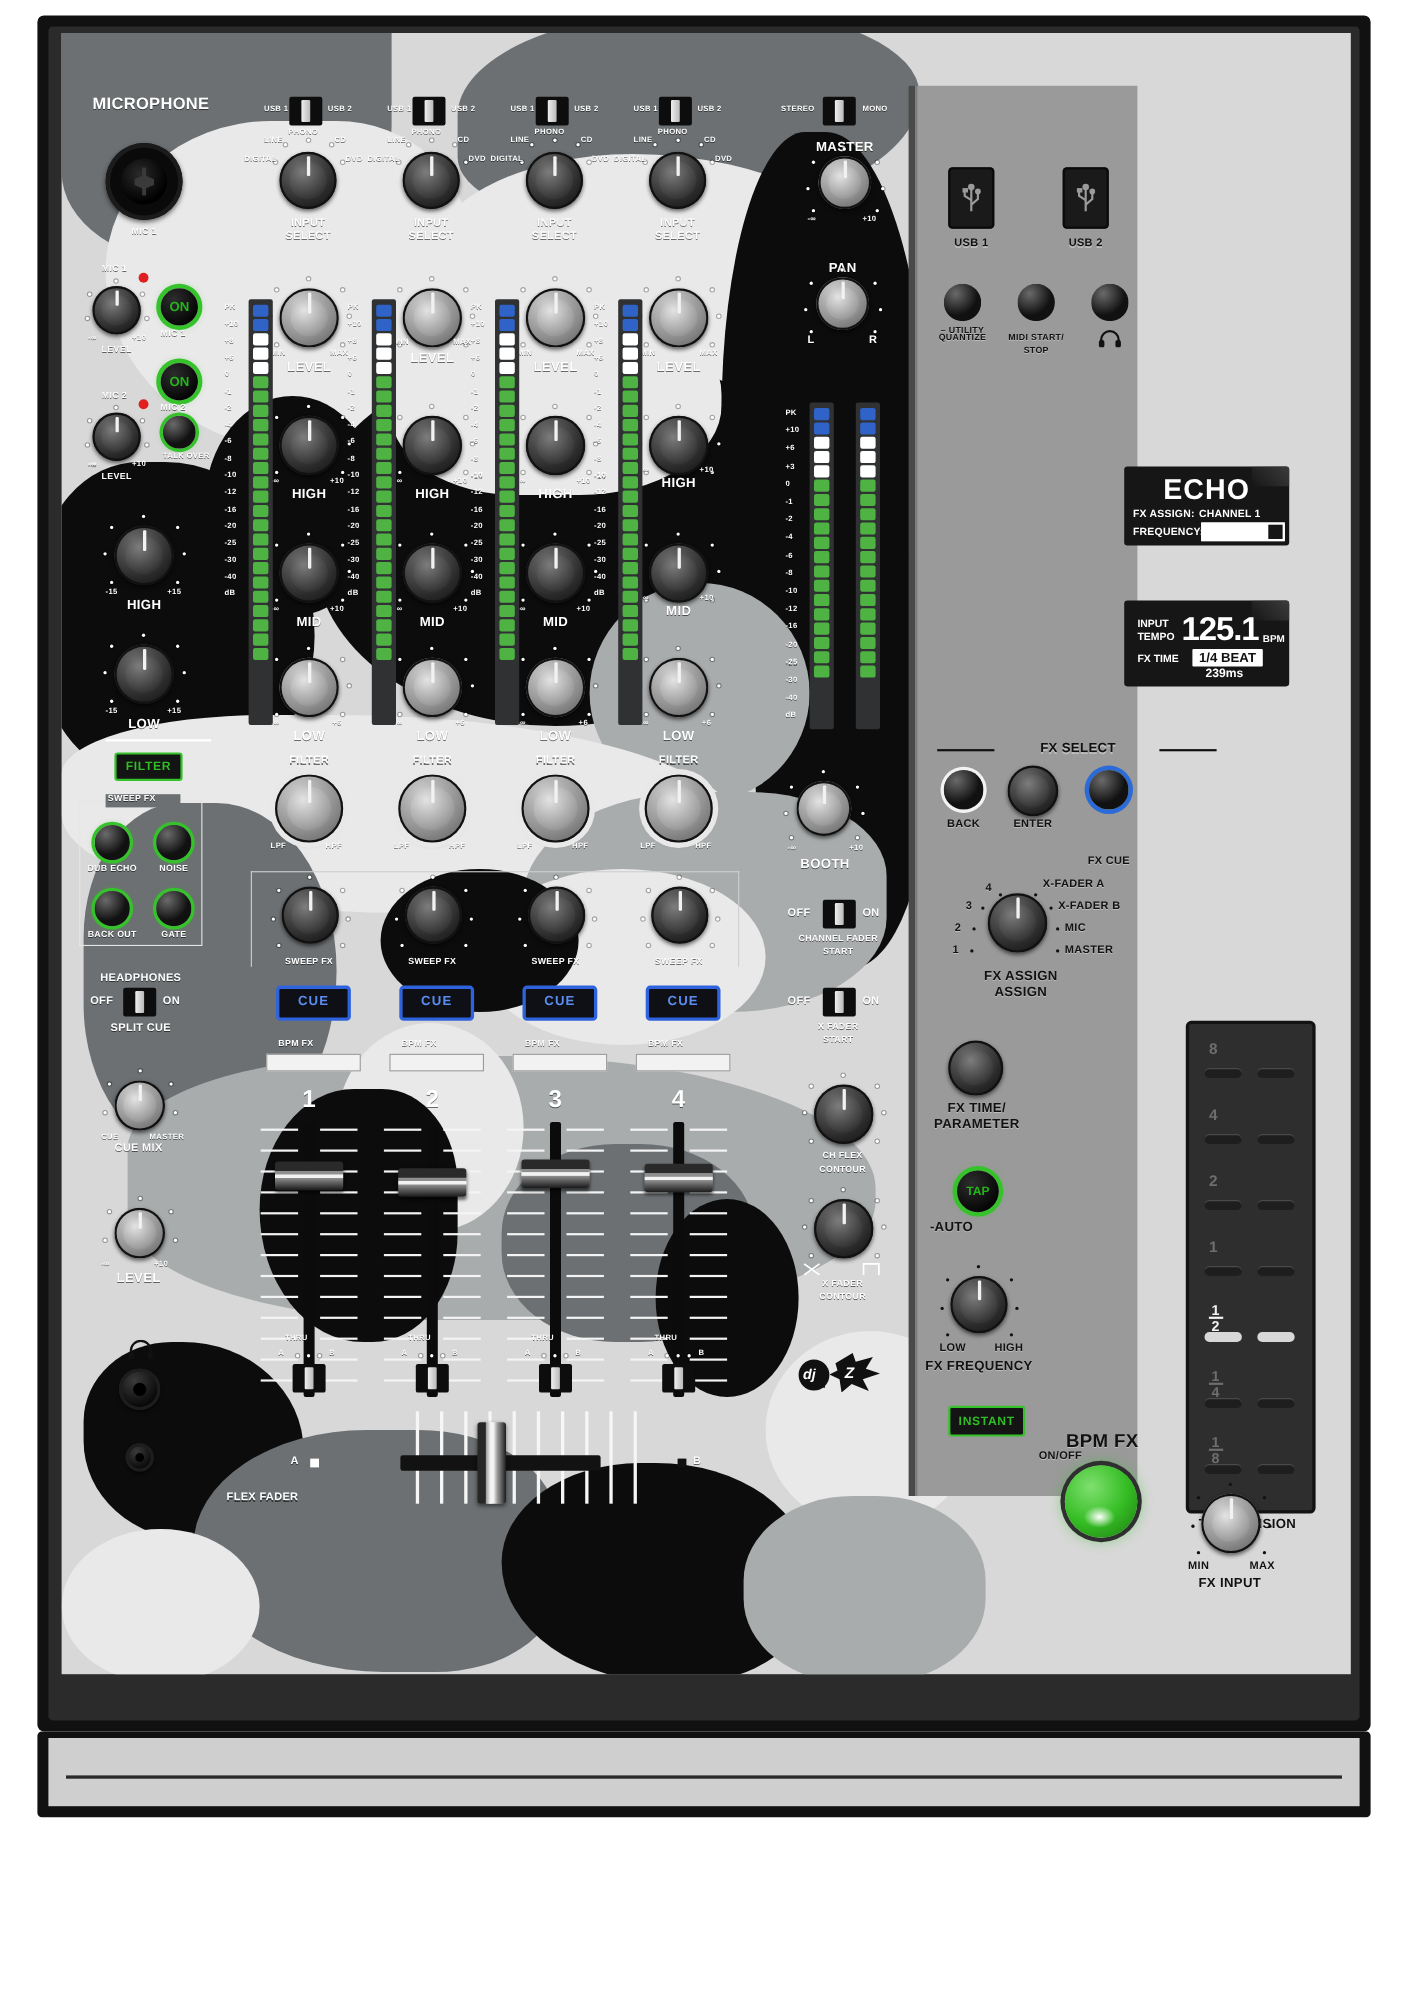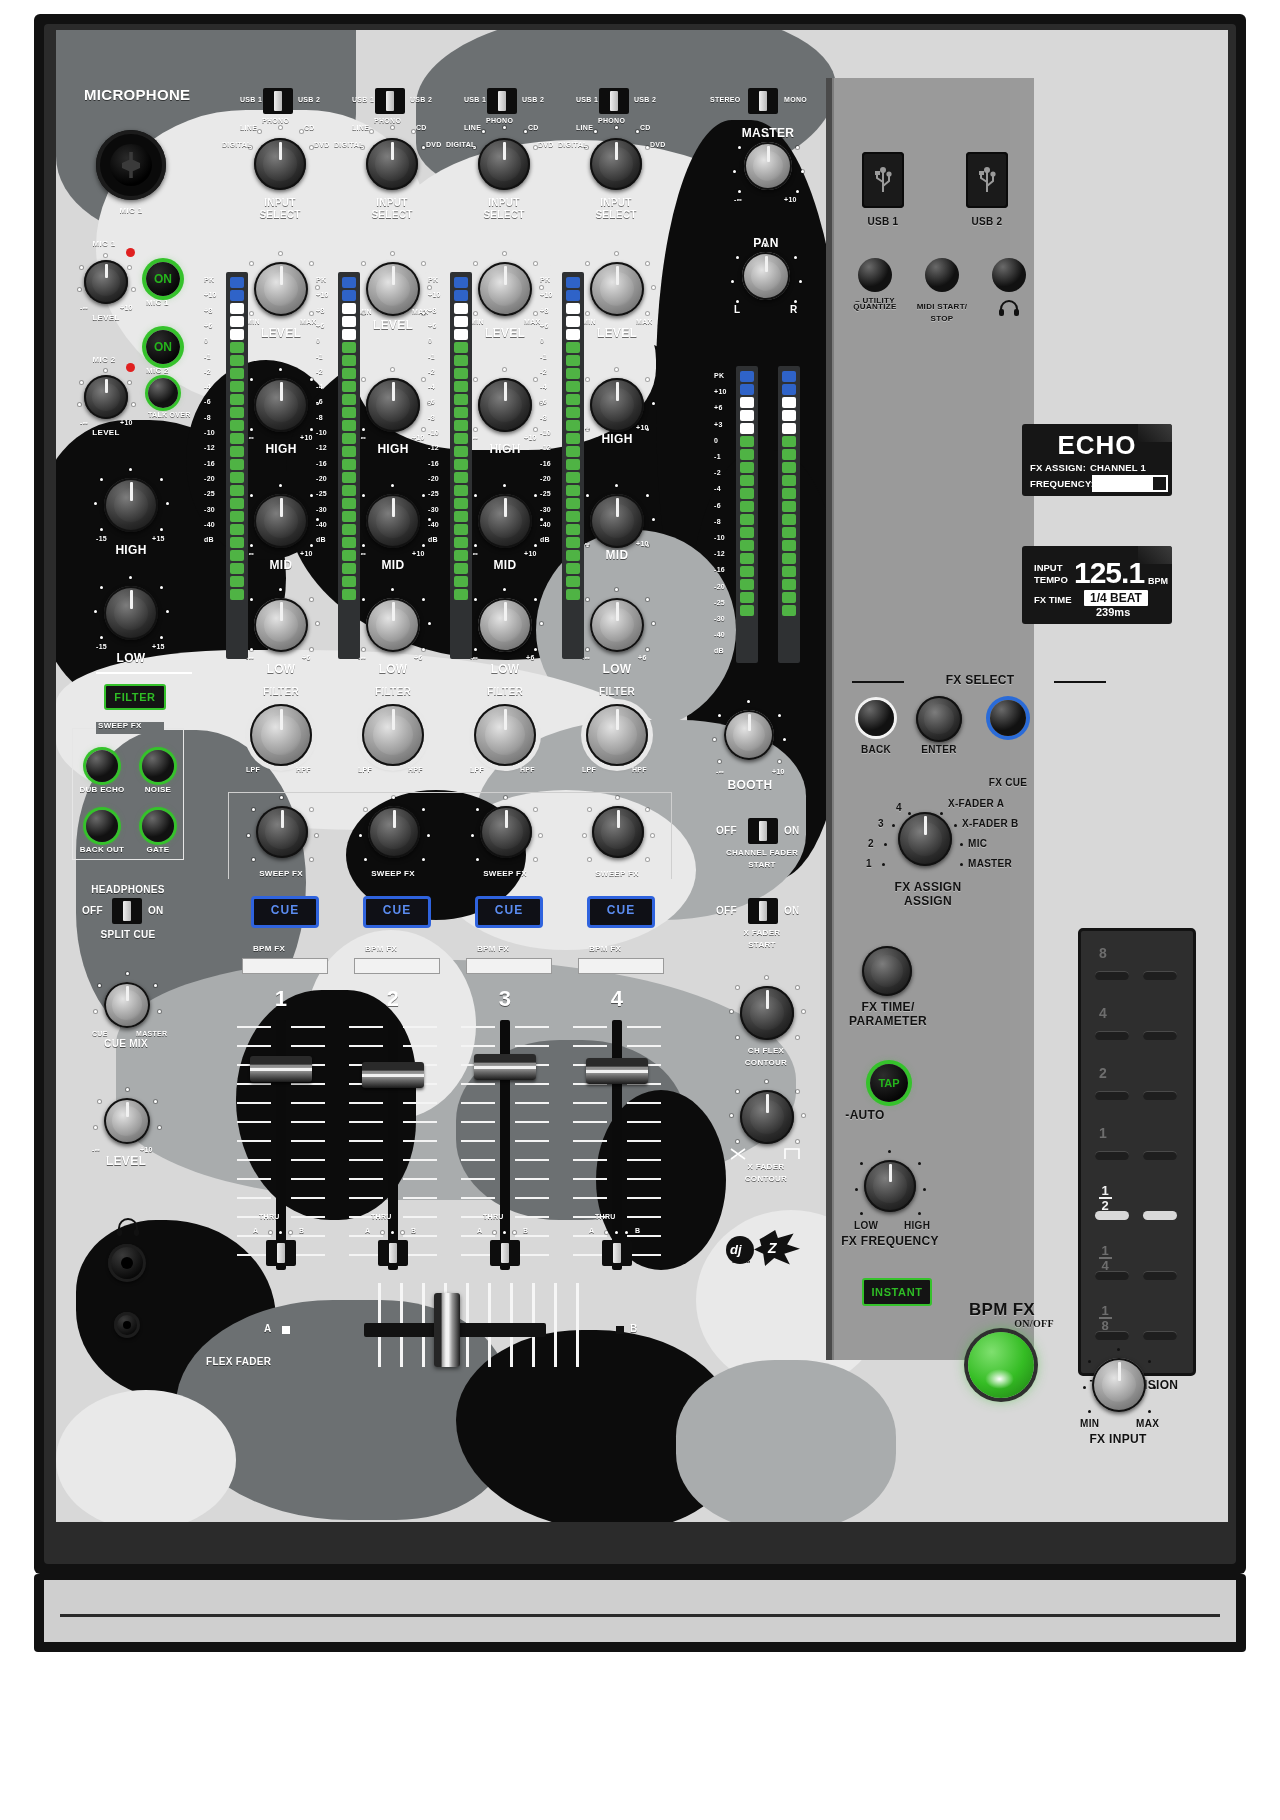--- a/index.html
+++ b/index.html
@@ -1474,21 +1474,21 @@
           <span class="bar"></span>
           <b>8</b>
         </div>
         <div class="td-seg" style="left:14px;top:400px;"></div>
         <div class="td-seg" style="left:62px;top:400px;"></div>
       </div>
     </div>
   <div class="lbl md ctr dark" style="left:1134px;top:1378px;">TIME DIVISION</div>
 
   <div class="lbl lg ctr dark" style="left:1002px;top:1300px;font-size:17px;">BPM FX</div>
-  <div class="lbl sm ctr dark" style="left:1034px;top:1318px;font-family:Liberation Serif, serif;">ON/OFF</div>
+  <div class="lbl sm ctr dark" style="left:964px;top:1318px;">ON/OFF</div>
   <div class="bigbtn" style="left:968px;top:1332px;"></div>
 
   <div class="knob lite" style="left:1092px;top:1358px;width:54px;height:54px;">
       <div class="cap"></div>
       <div class="ptr"></div>
     </div>
   <div class="dot d" style="left:1117px;top:1348px;"></div>
     <div class="dot d" style="left:1088px;top:1360px;"></div>
     <div class="dot d" style="left:1148px;top:1360px;"></div>
   <div class="dot d" style="left:1083px;top:1386px;"></div>

